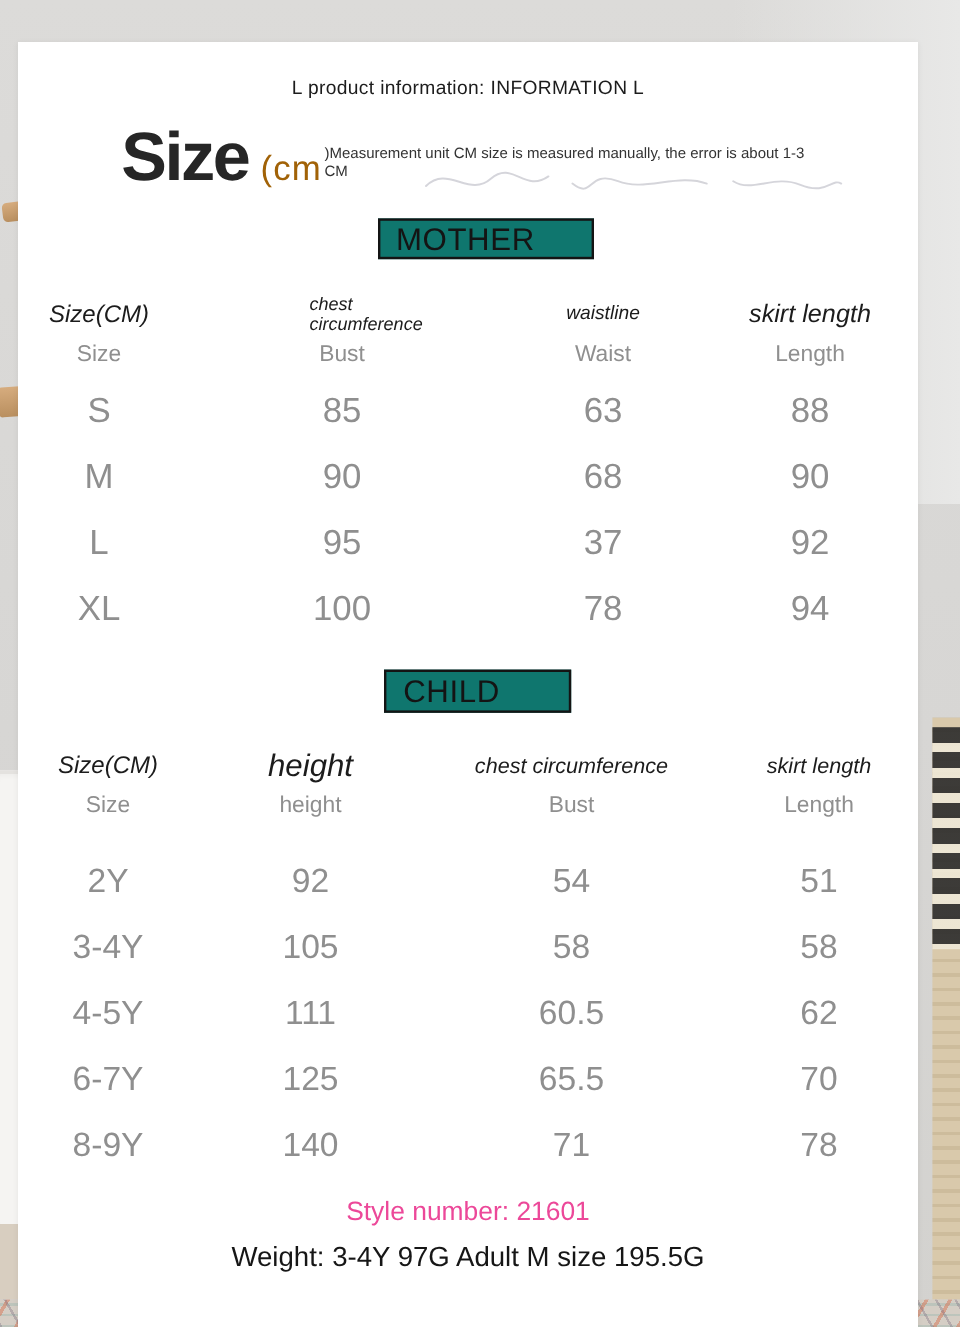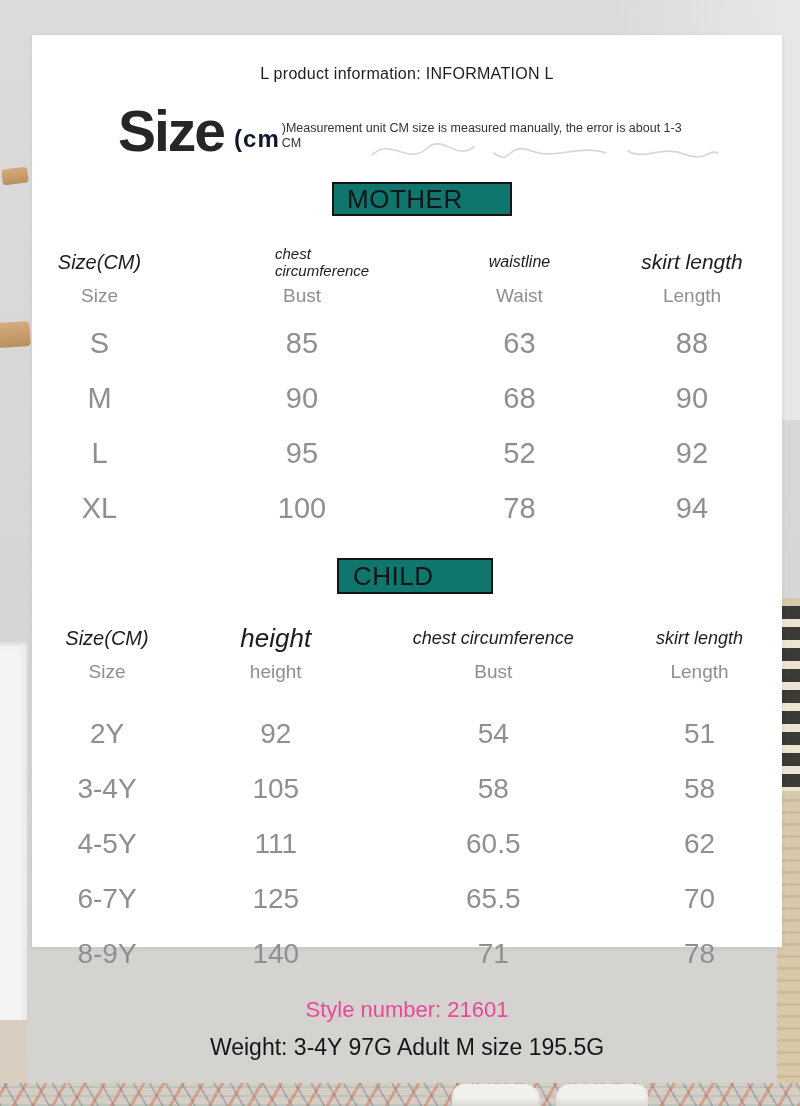--- a/index.html
+++ b/index.html
@@ -28,30 +28,30 @@
   .rug{position:absolute;left:0;top:1083px;width:800px;height:23px;background-color:var(--rug);
     background-image:
       repeating-linear-gradient(60deg,rgba(122,106,125,.35) 0 2px,transparent 2px 14px),
       repeating-linear-gradient(-60deg,rgba(214,124,94,.55) 0 3px,transparent 3px 17px),
       repeating-linear-gradient(0deg,rgba(133,174,166,.30) 0 2px,transparent 2px 9px);}
   .shoe{position:absolute;top:1084px;height:22px;background:#f1f0ed;
     box-shadow:inset 0 -4px 5px rgba(0,0,0,.10);}
   .shoe.s1{left:452px;width:88px;border-radius:12px 16px 0 0;}
   .shoe.s2{left:556px;width:92px;border-radius:14px 12px 0 0;}
 
-  .card{position:absolute;left:32px;top:35px;width:750px;height:912px;background:var(--card);
+  .card{position:absolute;left:15px;top:35px;width:750px;height:1072px;background:var(--card);
     box-shadow:0 1px 5px rgba(0,0,0,.07);}
   .abs{position:absolute;left:0;right:0;}
   .center{text-align:center;}
 
   .caption{top:30px;font-size:16px;color:var(--ink);letter-spacing:.3px;}
 
   .size-heading{position:absolute;top:68px;left:86px;display:flex;align-items:flex-start;}
   .size-word{font-size:57px;font-weight:800;color:#262626;line-height:1;letter-spacing:-2px;}
-  .size-unit{font-size:24px;font-weight:700;color:#0f172a;line-height:1;margin:24px 0 0 10px;letter-spacing:1px;}
+  .size-unit{font-size:29px;font-weight:400;color:#a16207;line-height:1;margin:24px 0 0 10px;letter-spacing:1px;}
   .size-note{margin:18px 0 0 2px;font-size:12.5px;line-height:1.2;color:#333;max-width:505px;text-align:left;}
 
   .squiggle{position:absolute;top:100px;left:330px;}
 
   .section-box{position:absolute;height:30px;border:2px solid #141414;color:#141414;
     display:flex;align-items:center;font-size:26px;letter-spacing:.5px;background:#0f766e;}
   .mother-box{left:300px;top:147px;width:163px;padding-left:13px;}
   .child-box{left:305px;top:523px;width:138px;height:32px;padding-left:14px;}
 
   .grid{display:grid;width:100%;}
@@ -144,21 +144,21 @@
           </div>
           <div class="trow grid">
             <div class="cell">M</div>
             <div class="cell">90</div>
             <div class="cell">68</div>
             <div class="cell">90</div>
           </div>
           <div class="trow grid">
             <div class="cell">L</div>
             <div class="cell">95</div>
-            <div class="cell">52</div>
+            <div class="cell">37</div>
             <div class="cell">92</div>
           </div>
           <div class="trow grid">
             <div class="cell">XL</div>
             <div class="cell">100</div>
             <div class="cell">78</div>
             <div class="cell">94</div>
           </div>
         </div>
     </div>

